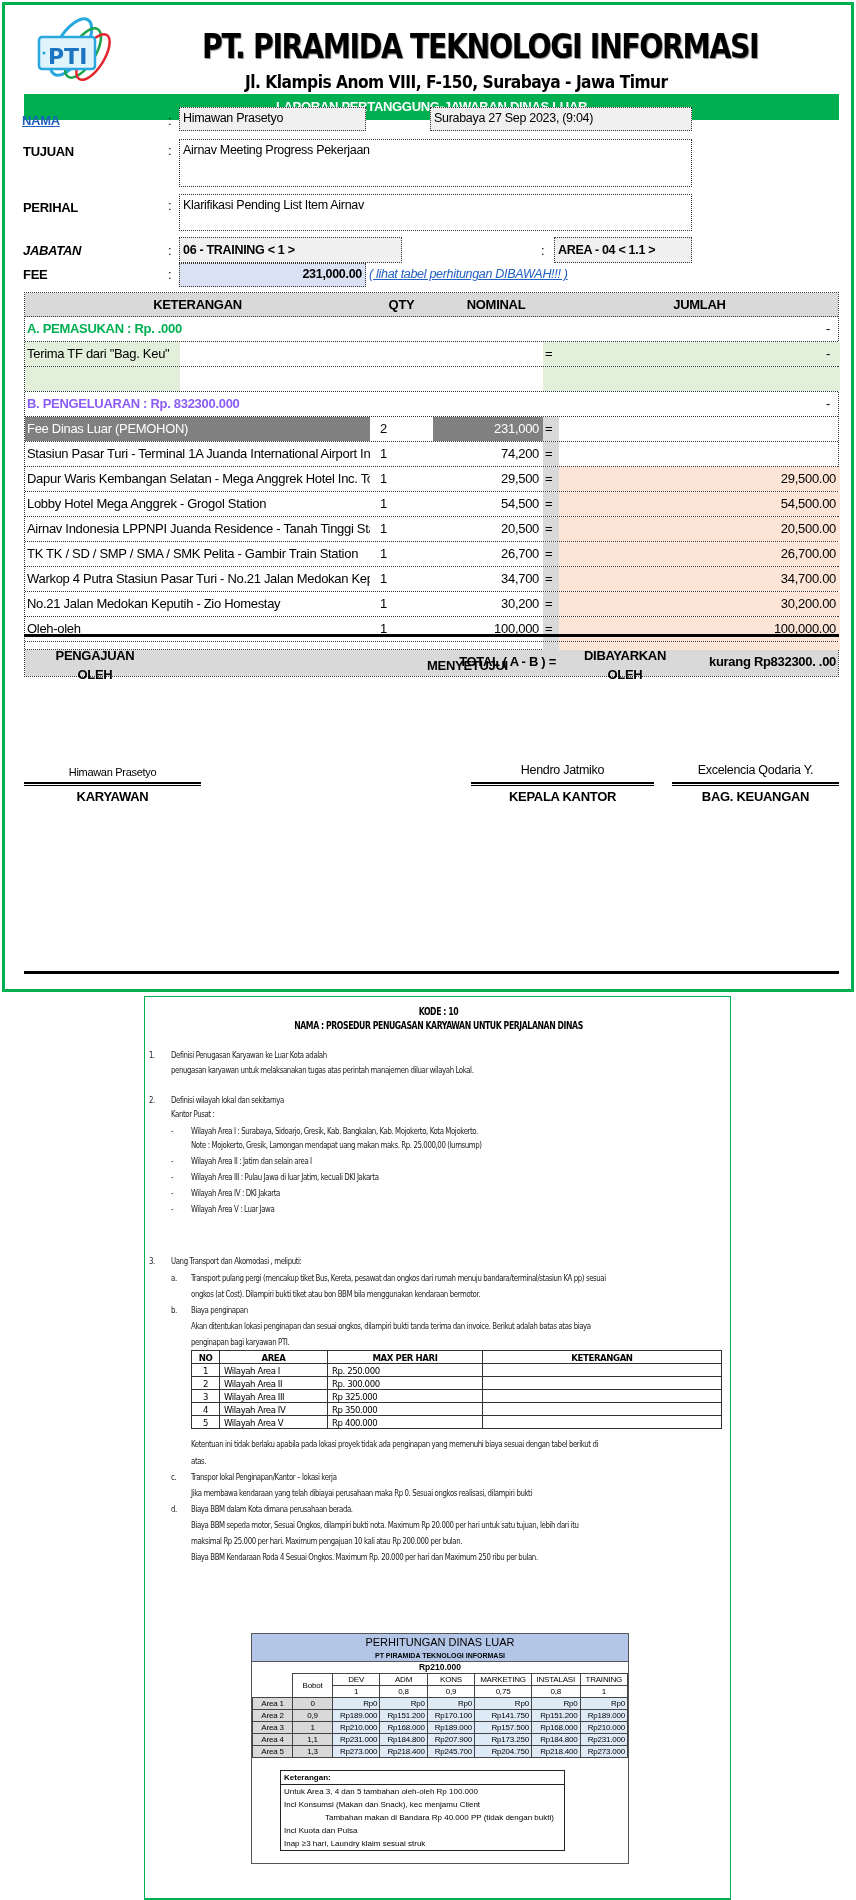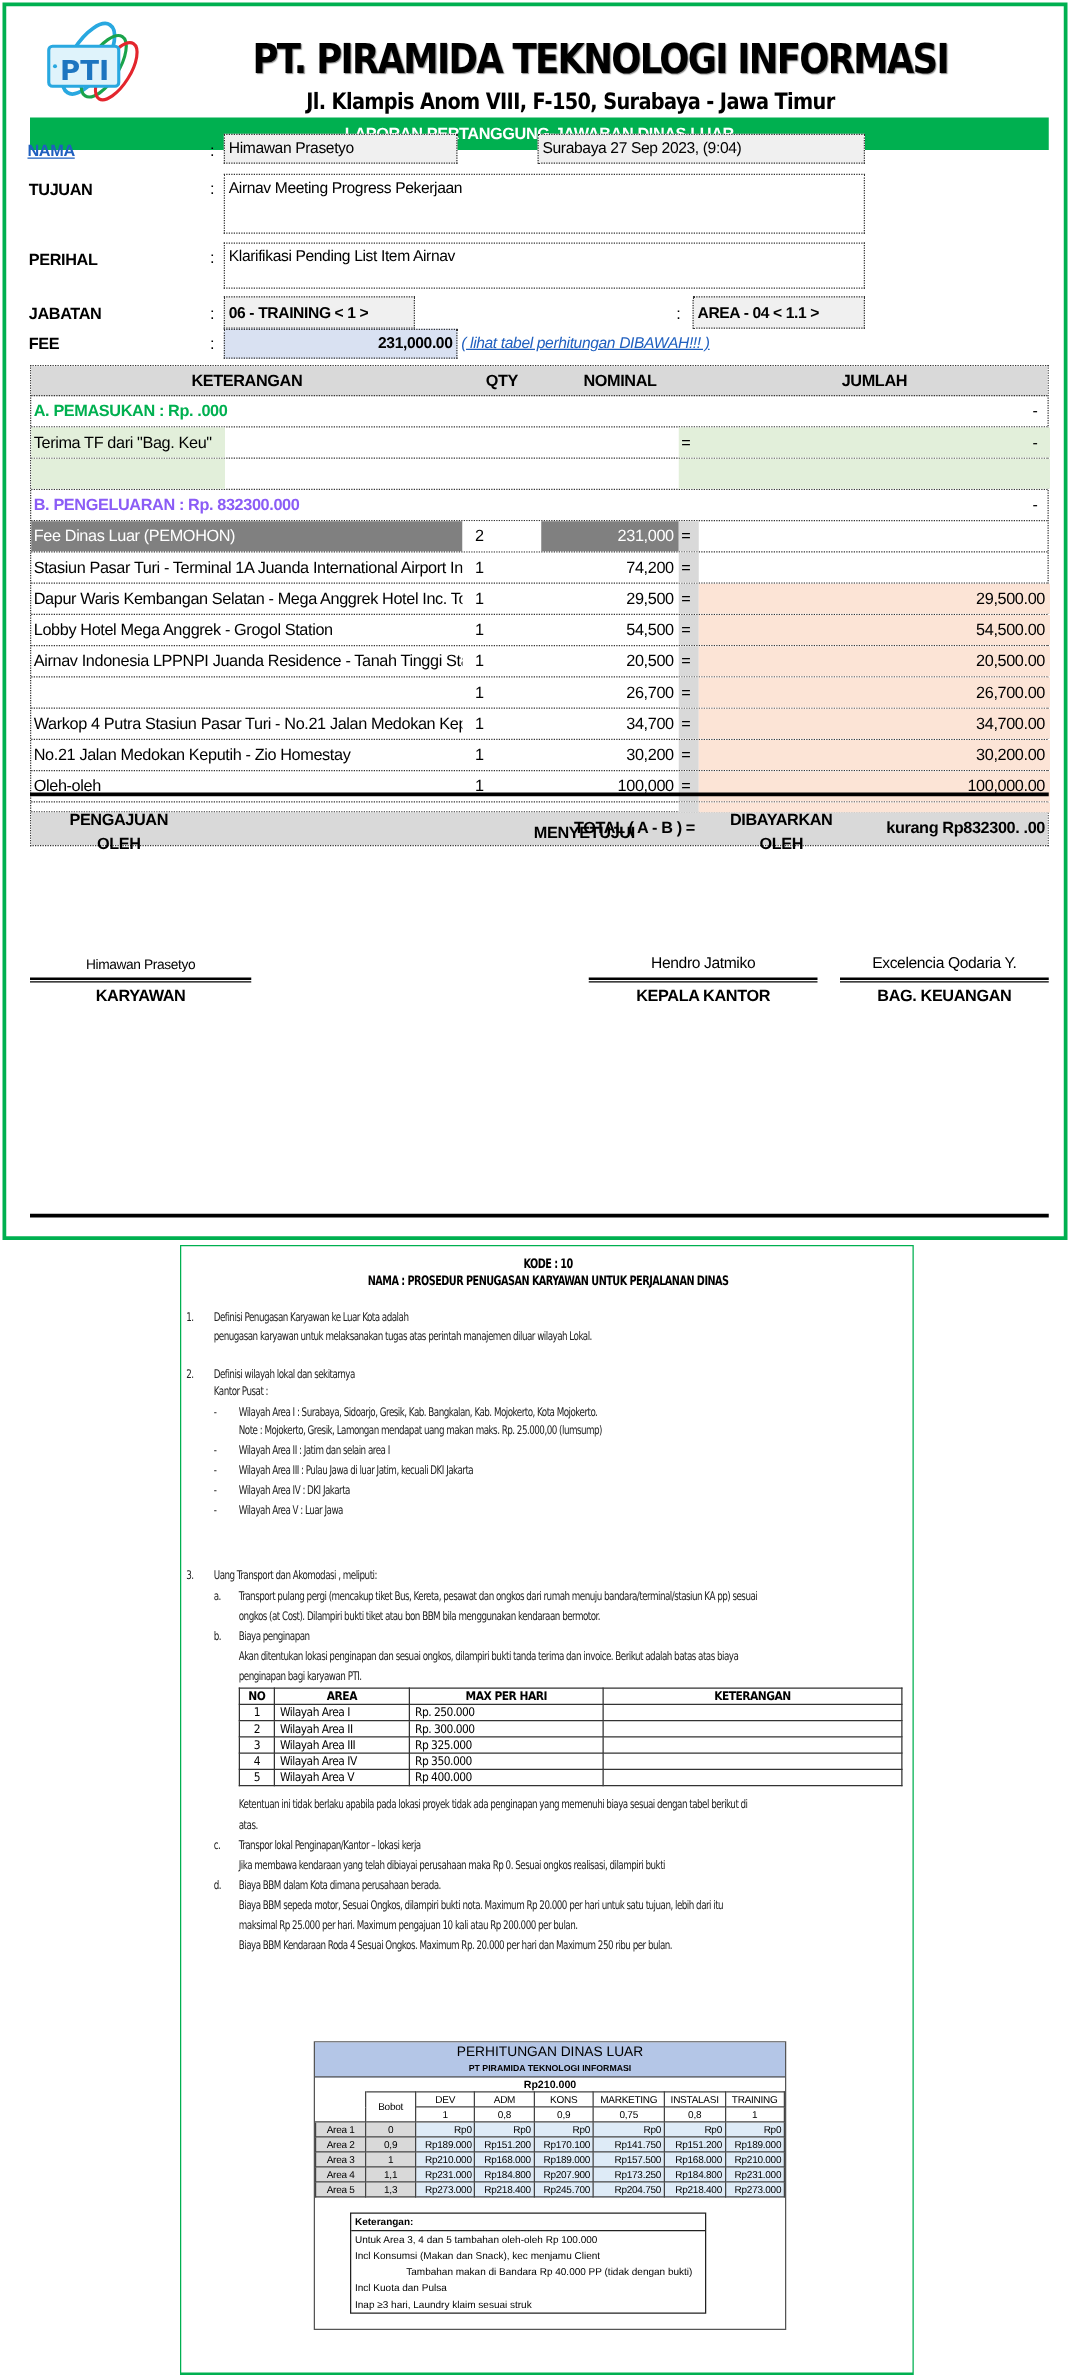--- a/index.html
+++ b/index.html
@@ -91,23 +91,23 @@
   <div class="abs field right" style="left:425px;top:102px;width:262px;height:24px;">Surabaya 27 Sep 2023, (9:04)</div>
 
   <div class="abs lbl" style="left:18px;top:139px;">TUJUAN</div>
   <div class="abs colon" style="left:163px;top:138px;">:</div>
   <div class="abs field white" style="left:174px;top:134px;width:513px;height:48px;">Airnav Meeting Progress Pekerjaan</div>
 
   <div class="abs lbl" style="left:18px;top:195px;">PERIHAL</div>
   <div class="abs colon" style="left:163px;top:193px;">:</div>
   <div class="abs field white" style="left:174px;top:189px;width:513px;height:37px;">Klarifikasi Pending List Item Airnav</div>
 
-  <div class="abs lbl" style="left:18px;top:238px;">JABATAN</div>
+  <div class="abs lbl" style="left:18px;top:238px;font-style:italic;">JABATAN</div>
   <div class="abs colon" style="left:163px;top:238px;">:</div>
-  <div class="abs field bold" style="left:174px;top:232px;width:153px;height:26px;line-height:19px;">06 - TRAINING &lt; 1 &gt;</div>
+  <div class="abs field bold" style="left:174px;top:232px;width:223px;height:26px;line-height:19px;">06 - TRAINING &lt; 1 &gt;</div>
   <div class="abs colon" style="left:536px;top:238px;">:</div>
   <div class="abs field bold" style="left:549px;top:232px;width:138px;height:26px;line-height:19px;">AREA - 04 &lt; 1.1 &gt;</div>
 
   <div class="abs lbl" style="left:18px;top:262px;">FEE</div>
   <div class="abs colon" style="left:163px;top:262px;">:</div>
   <div class="abs field fee" style="left:174px;top:258px;width:187px;height:24px;">231,000.00</div>
   <div class="abs fee-link" style="left:364px;top:262px;">( lihat tabel perhitungan DIBAWAH!!! )</div>
 
   <div class="abs tbl" style="top:287px;">
     <div class="trow thead">
@@ -166,20 +166,21 @@
       <div class="c-jml">54,500.00</div>
     </div>
     <div class="trow">
       <div class="c-ket">Airnav Indonesia LPPNPI Juanda Residence - Tanah Tinggi Station</div>
       <div class="c-qty">1</div>
       <div class="c-nom">20,500</div>
       <div class="c-eq">=</div>
       <div class="c-jml">20,500.00</div>
     </div>
     <div class="trow">
+      <div class="c-ket">TK TK / SD / SMP / SMA / SMK Pelita - Gambir Train Station</div>
       <div class="c-qty">1</div>
       <div class="c-nom">26,700</div>
       <div class="c-eq">=</div>
       <div class="c-jml">26,700.00</div>
     </div>
     <div class="trow">
       <div class="c-ket">Warkop 4 Putra Stasiun Pasar Turi - No.21 Jalan Medokan Keputih</div>
       <div class="c-qty">1</div>
       <div class="c-nom">34,700</div>
       <div class="c-eq">=</div>

